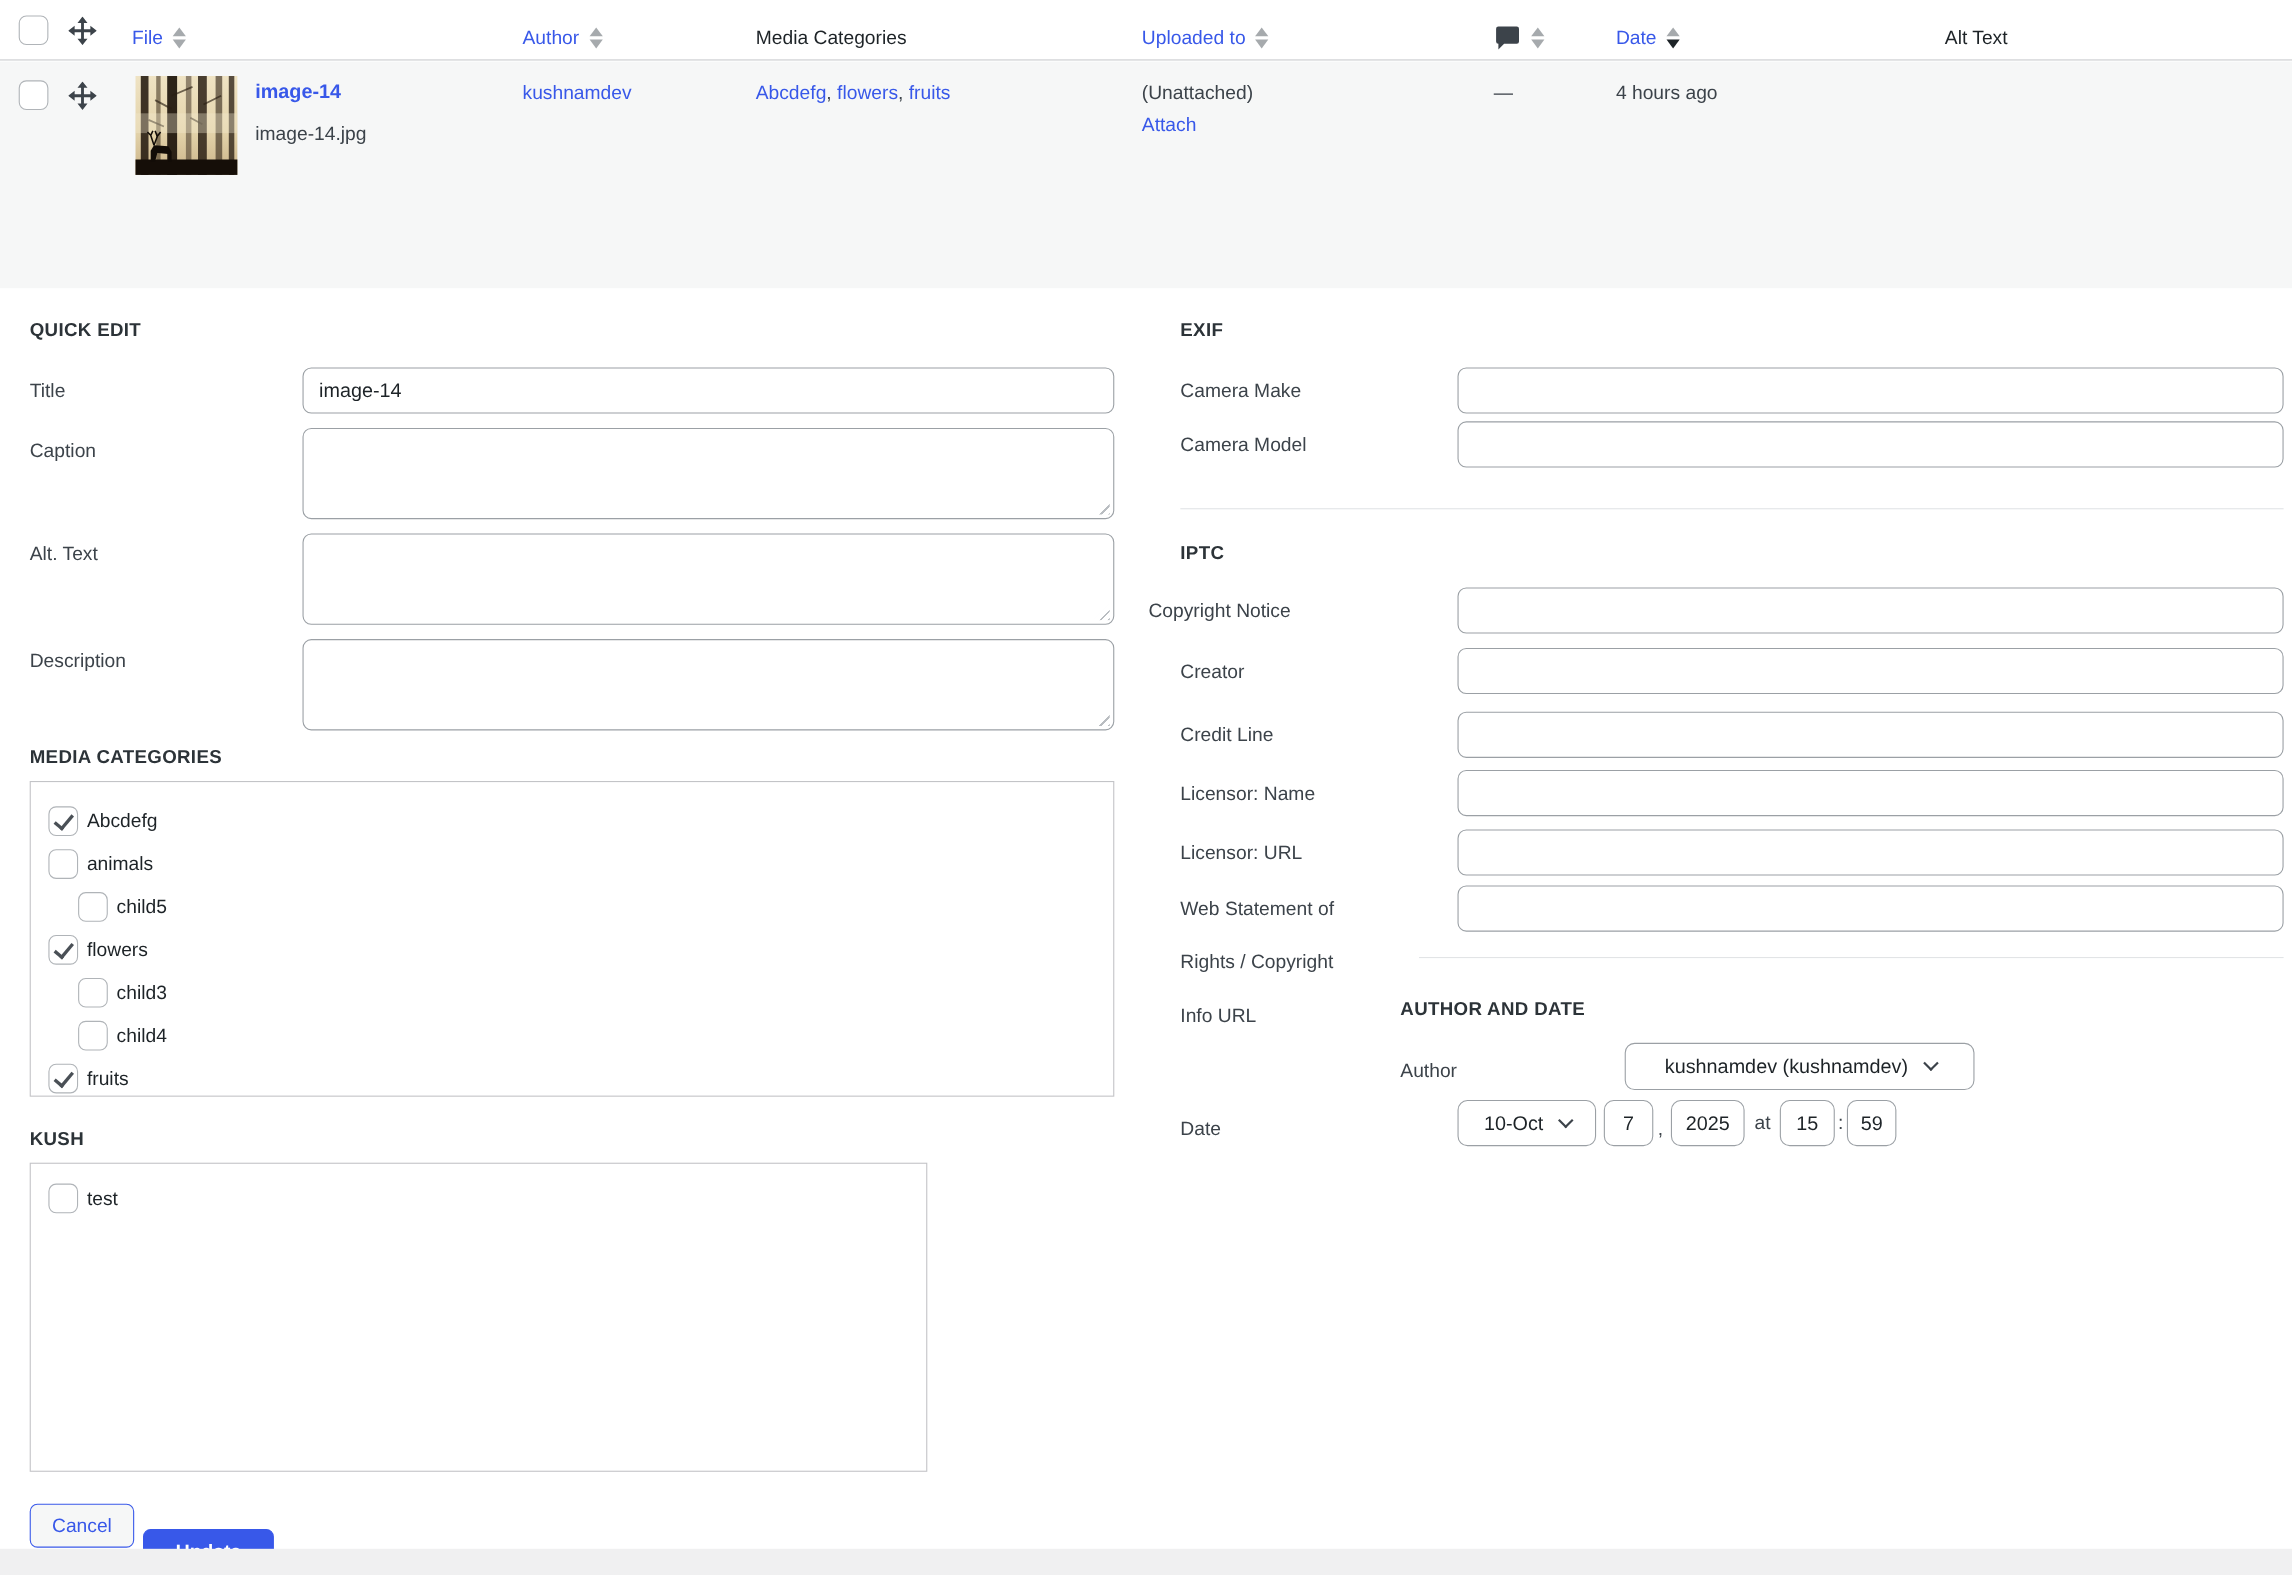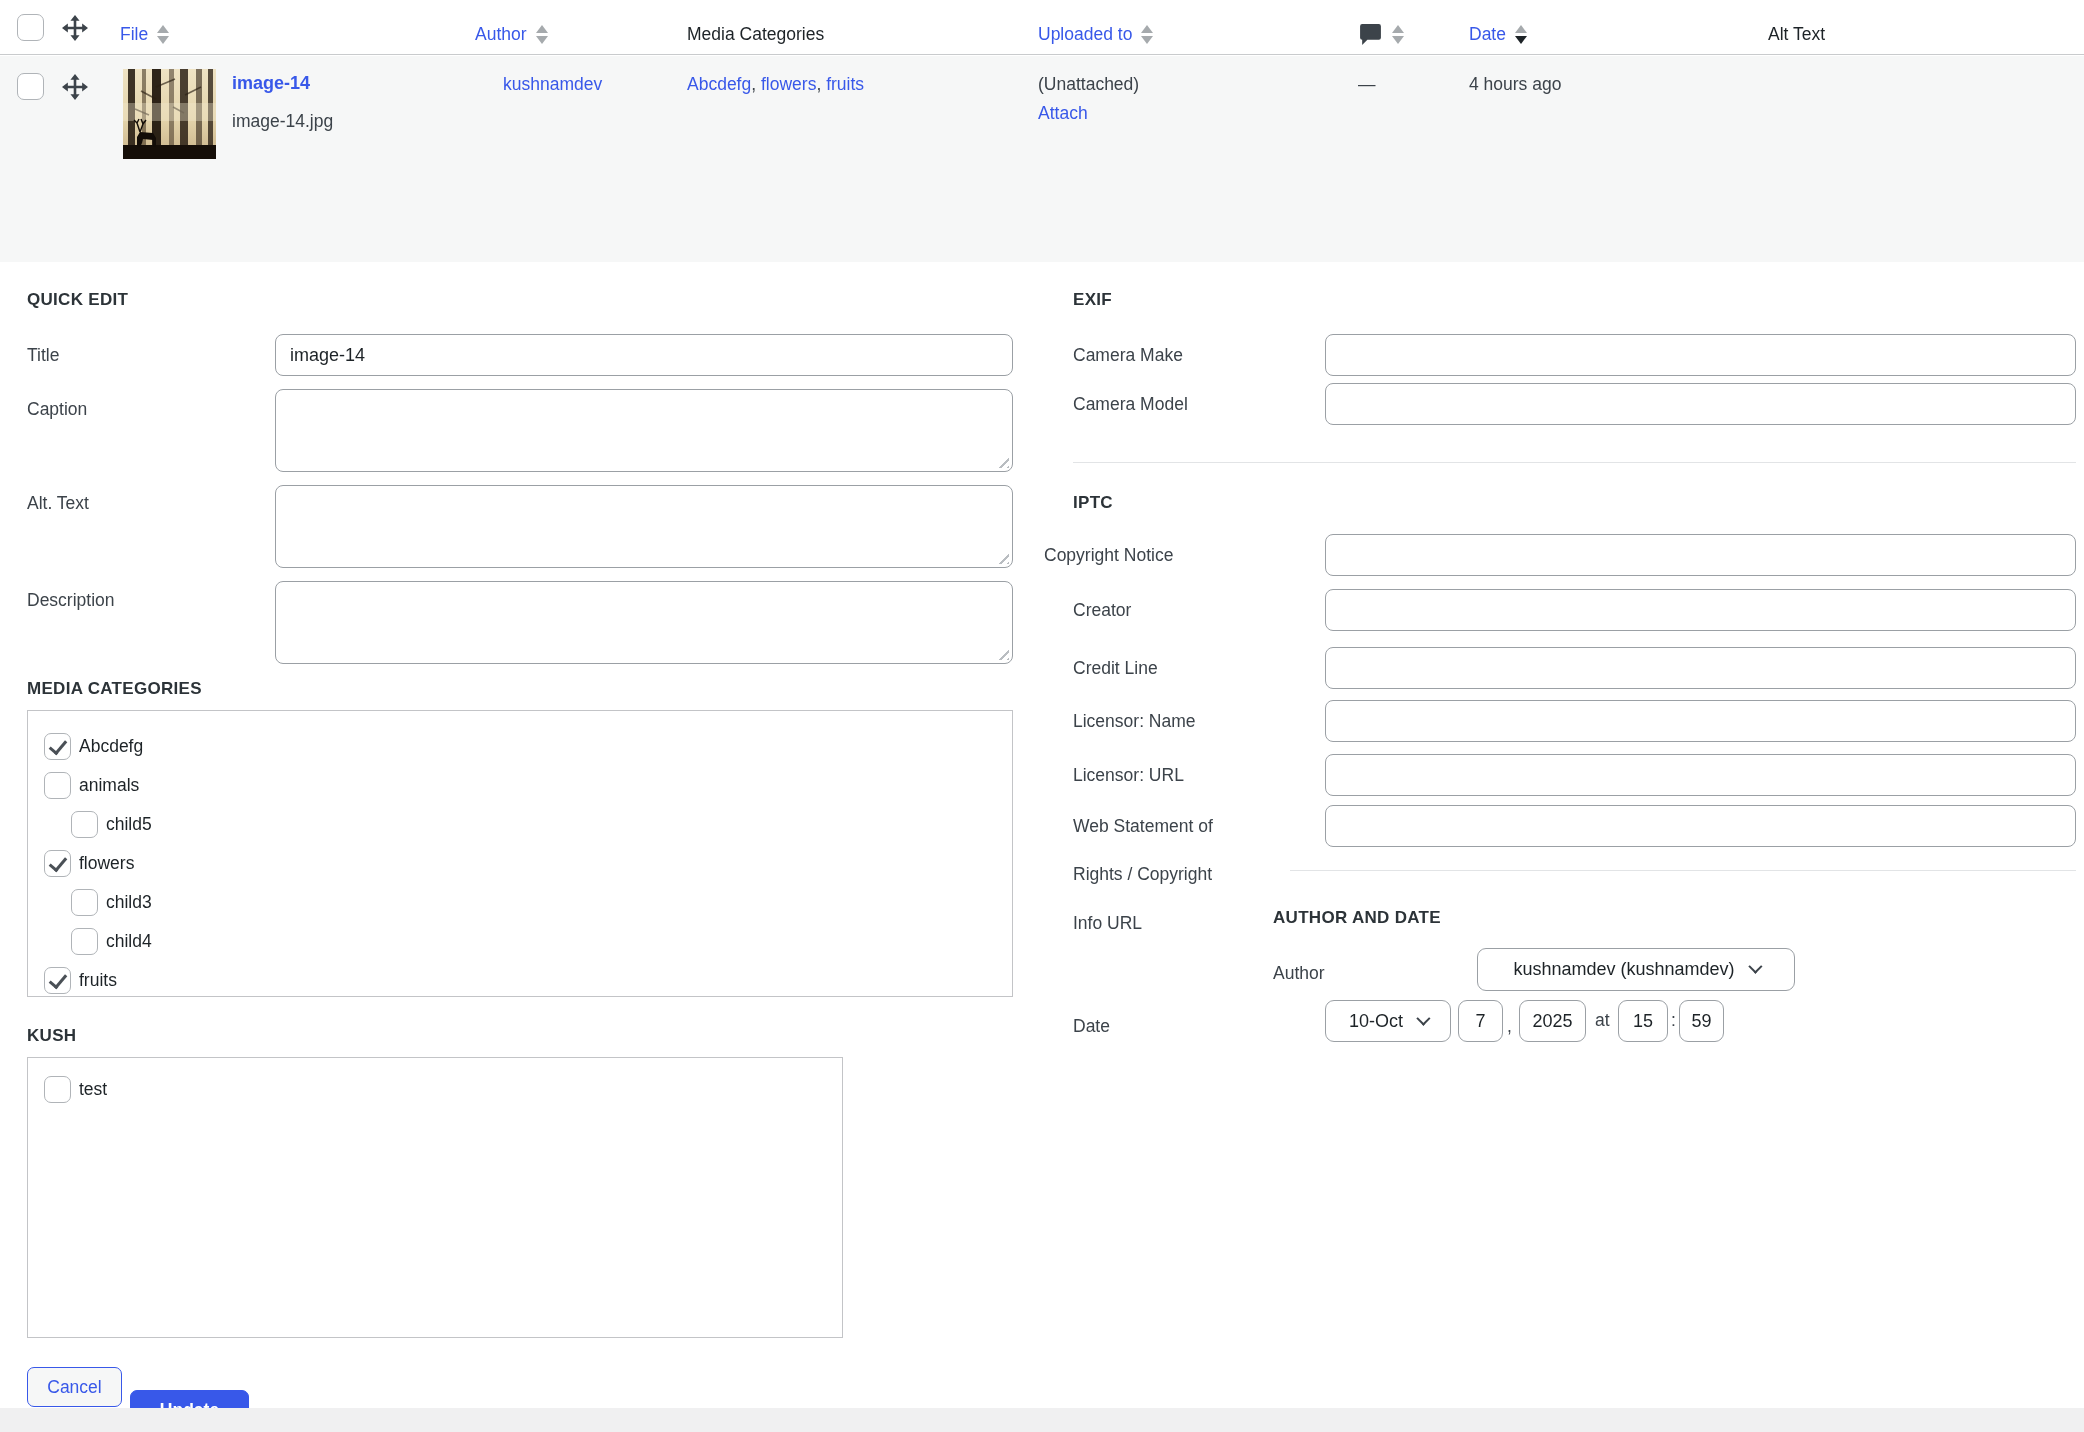--- a/index.html
+++ b/index.html
@@ -153,21 +153,21 @@
         <rect x="0" y="34" width="93" height="18" fill="#f4ead0" opacity=".35"></rect>
         <rect x="0" y="76" width="93" height="14" fill="#150e08"></rect>
         <path d="M14 78 V68 L17 63 L30 64 L33 69 V78 H30 V71 L20 70 L18 78 Z" fill="#120c07"></path>
         <path d="M17 63 L14 54 M17 63 L20 55 M14 54 L11 51 M14 54 L16 50 M20 55 L23 51 M20 55 L18 50" stroke="#120c07" stroke-width="1.4" fill="none"></path>
       </svg>
     </span>
 
     <a class="rowtitle">image-14</a>
     <span class="rtxt" style="left:232px;top:55px;">image-14.jpg</span>
 
-    <a class="link rtxt" style="left:503px;top:18px;">kushnamdev</a>
+    <a class="link rtxt" style="left:475px;top:18px;">kushnamdev</a>
 
     <span class="rtxt" style="left:687px;top:18px;">
       <a class="link">Abcdefg</a><span class="link">, </span><a class="link">flowers</a><span class="link">, </span><a class="link">fruits</a>
     </span>
 
     <span class="rtxt" style="left:1038px;top:18px;">(Unattached)</span>
     <a class="link rtxt" style="left:1038px;top:47px;">Attach</a>
 
     <span class="rtxt" style="left:1358px;top:18px;">—</span>
     <span class="rtxt" style="left:1469px;top:18px;">4 hours ago</span>

